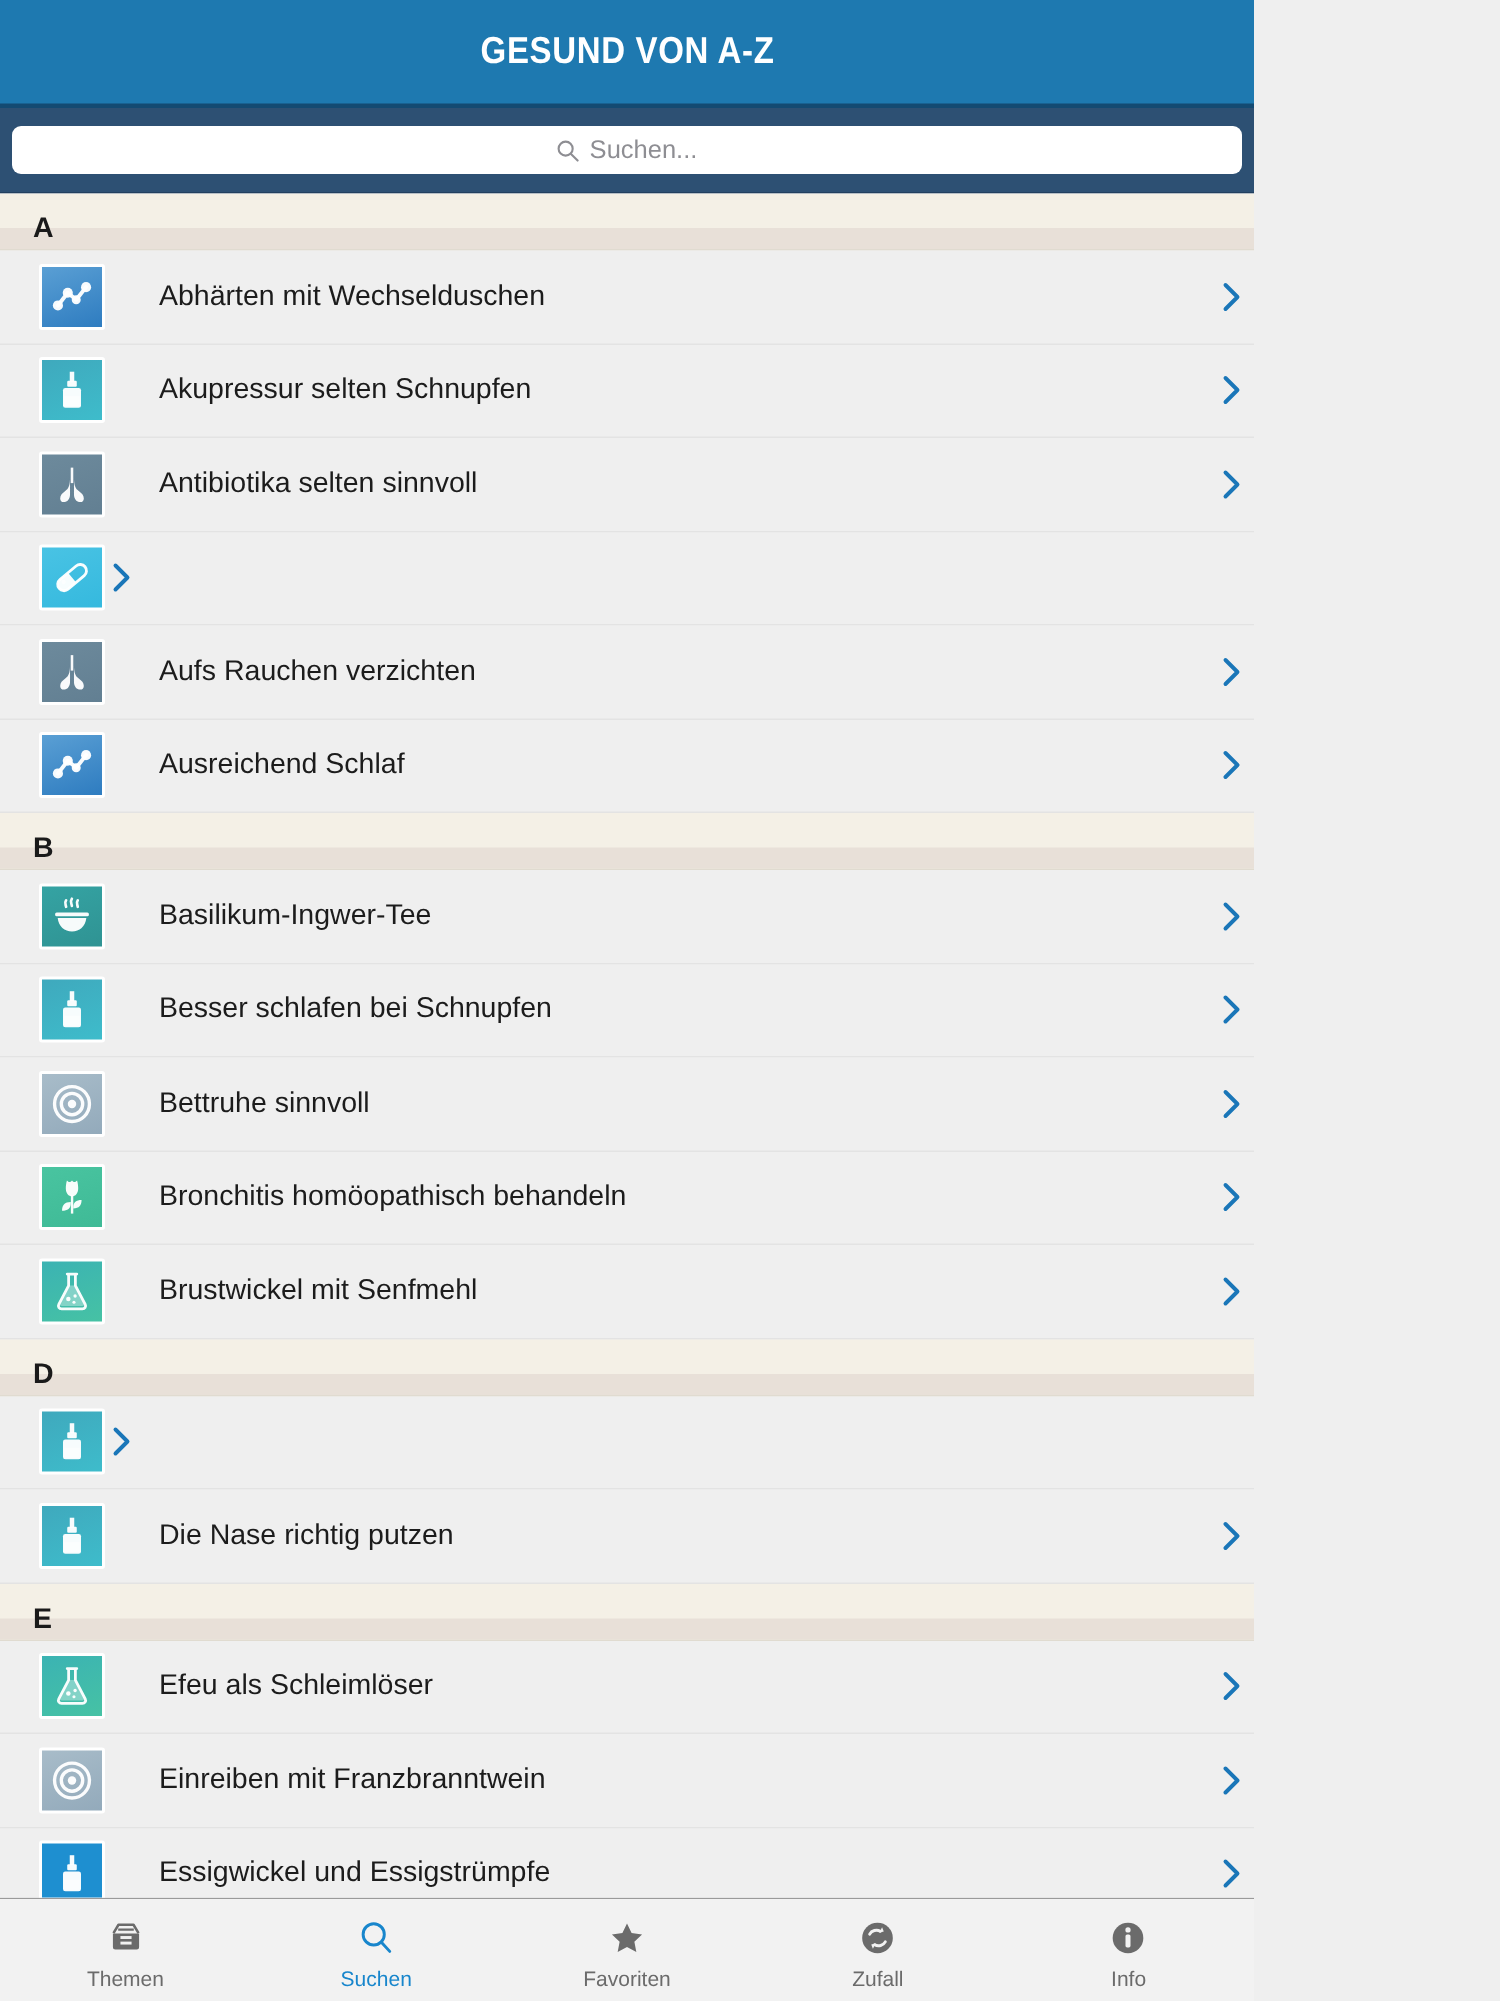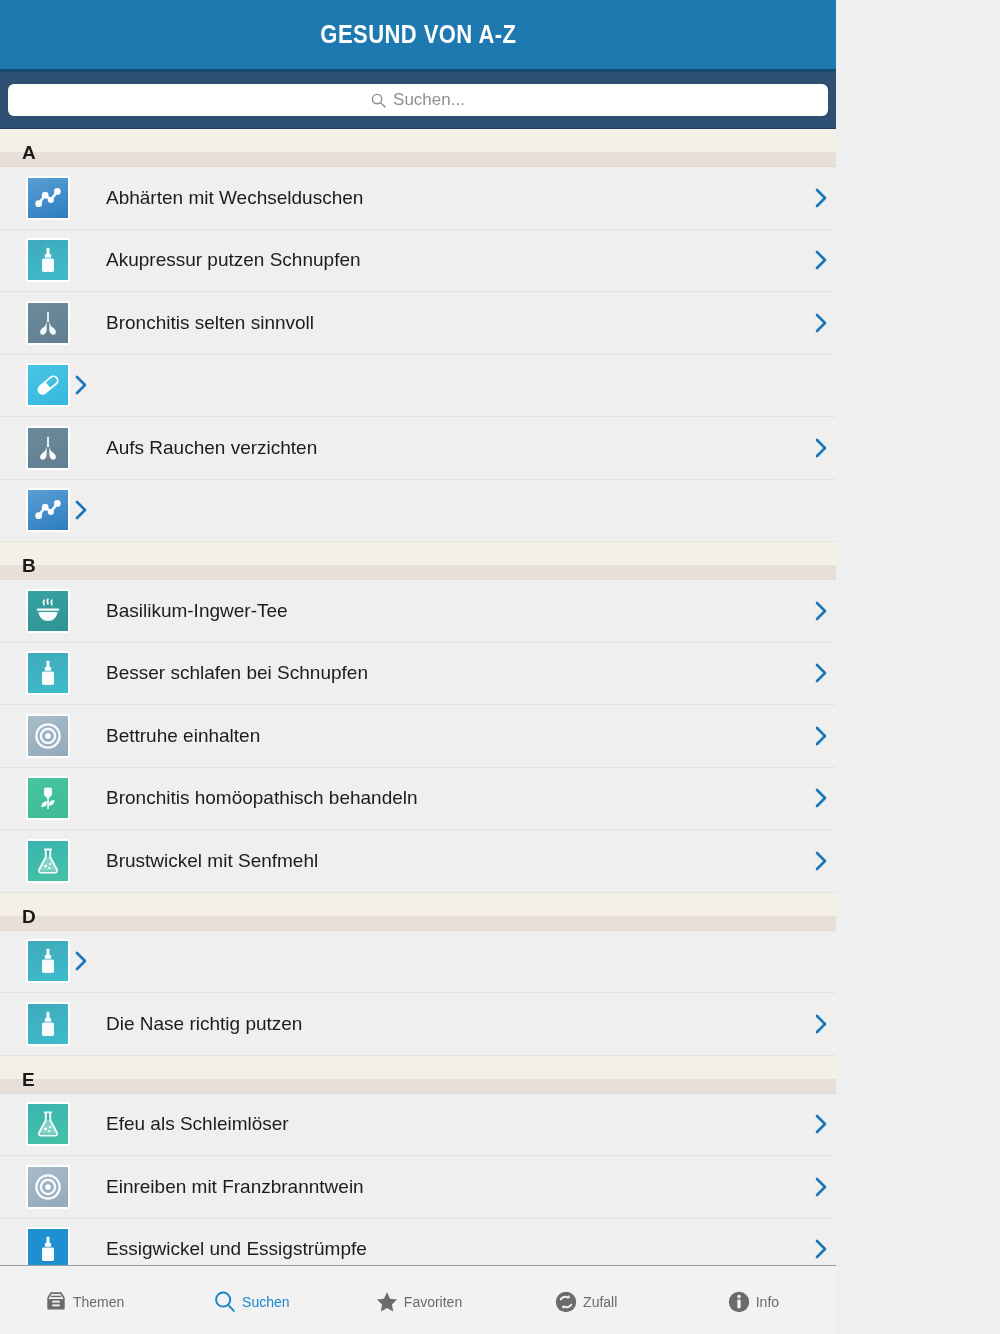--- a/index.html
+++ b/index.html
@@ -163,21 +163,21 @@
     height: 69px;
     flex: 0 0 69px;
     background: #f2f2f2;
     border-top: 1px solid #9a9a9a;
     display: flex;
     align-items: stretch;
   }
   .tab {
     flex: 1 1 20%;
     display: flex;
-    flex-direction: row;
+    flex-direction: column;
     align-items: center;
     justify-content: center;
     gap: 4px;
     padding-top: 4px;
   }
   .tab .tab-icon { height: 30px; display: flex; align-items: center; justify-content: center; }
   .tab .tab-label {
     font-size: 14px;
     color: #6b6b6b;
     font-family: "Liberation Sans Narrow", "Liberation Sans", sans-serif;
@@ -234,38 +234,38 @@
         <div class="row-icon">
           <div class="tile" style="background: linear-gradient(160deg, rgb(63, 169, 189), rgb(62, 188, 203));">
             <svg width="30" height="30" viewBox="0 0 32 32">
         <rect x="14.4" y="3" width="3.2" height="7" fill="rgba(255,255,255,0.96)"></rect>
         <rect x="12.6" y="9.5" width="6.8" height="4.2" rx="0.8" fill="rgba(255,255,255,0.96)"></rect>
         <path d="M11.2 14.5h9.6a1.6 1.6 0 0 1 1.6 1.6v10.8a1.8 1.8 0 0 1-1.8 1.8H11.4a1.8 1.8 0 0 1-1.8-1.8V16.1a1.6 1.6 0 0 1 1.6-1.6z" fill="rgba(255,255,255,0.96)"></path>
         <rect x="10.4" y="20.4" width="11.2" height="7.2" fill="rgba(255,255,255,0.55)"></rect>
       </svg>
           </div>
         </div>
-        <div class="row-label">Akupressur putzen Schnupfen</div>
+        <div class="row-label">Akupressur selten Schnupfen</div>
         <div class="chevron">
           <svg width="14" height="22" viewBox="0 0 14 22">
             <polyline points="3,3 11,11 3,19" fill="none" stroke="#1a76b8" stroke-width="2.6" stroke-linecap="round" stroke-linejoin="round"></polyline>
           </svg>
         </div>
       </div>
       <div class="row">
         <div class="row-icon">
           <div class="tile" style="background: linear-gradient(160deg, rgb(109, 138, 156), rgb(98, 127, 146));">
             <svg width="30" height="30" viewBox="0 0 32 32">
         <rect x="15.1" y="4" width="1.8" height="11" fill="rgba(255,255,255,0.96)"></rect>
         <path d="M14.6 11c0 6-1.2 8-3.4 9.6-2.1 1.6-3.6 3-3.6 5.3 0 1.6 1 2.6 2.5 2.6 2.6 0 4.5-2.2 4.5-5.6V11z" fill="rgba(255,255,255,0.96)"></path>
         <path d="M17.4 11c0 6 1.2 8 3.4 9.6 2.1 1.6 3.6 3 3.6 5.3 0 1.6-1 2.6-2.5 2.6-2.6 0-4.5-2.2-4.5-5.6V11z" fill="rgba(255,255,255,0.96)"></path>
       </svg>
           </div>
         </div>
-        <div class="row-label">Bronchitis selten sinnvoll</div>
+        <div class="row-label">Antibiotika selten sinnvoll</div>
         <div class="chevron">
           <svg width="14" height="22" viewBox="0 0 14 22">
             <polyline points="3,3 11,11 3,19" fill="none" stroke="#1a76b8" stroke-width="2.6" stroke-linecap="round" stroke-linejoin="round"></polyline>
           </svg>
         </div>
       </div>
       <div class="row">
         <div class="row-icon">
           <div class="tile" style="background: linear-gradient(160deg, rgb(73, 195, 228), rgb(53, 185, 222));">
             <svg width="30" height="30" viewBox="0 0 32 32">
@@ -305,20 +305,21 @@
           <div class="tile" style="background: linear-gradient(160deg, rgb(90, 159, 212), rgb(46, 124, 192));">
             <svg width="30" height="30" viewBox="0 0 32 32">
         <polyline points="6,22 13,13 19,18 26,9" fill="none" stroke="rgba(255,255,255,0.96)" stroke-width="2.8" stroke-linecap="round" stroke-linejoin="round"></polyline>
         <circle cx="6" cy="22" r="3.6" fill="rgba(255,255,255,0.96)"></circle>
         <circle cx="13" cy="13" r="3.6" fill="rgba(255,255,255,0.96)"></circle>
         <circle cx="19" cy="18" r="3.2" fill="rgba(255,255,255,0.96)"></circle>
         <circle cx="26" cy="9" r="3.6" fill="rgba(255,255,255,0.96)"></circle>
       </svg>
           </div>
         </div>
+        <div class="row-label">Ausreichend Schlaf</div>
         <div class="chevron">
           <svg width="14" height="22" viewBox="0 0 14 22">
             <polyline points="3,3 11,11 3,19" fill="none" stroke="#1a76b8" stroke-width="2.6" stroke-linecap="round" stroke-linejoin="round"></polyline>
           </svg>
         </div>
       </div>
       <div class="section-header">
         <span class="letter">B</span>
       </div>
       <div class="row">
@@ -361,21 +362,21 @@
       <div class="row">
         <div class="row-icon">
           <div class="tile" style="background: linear-gradient(160deg, rgb(168, 188, 201), rgb(147, 170, 187));">
             <svg width="30" height="30" viewBox="0 0 32 32">
         <circle cx="16" cy="16" r="12.4" fill="none" stroke="rgba(255,255,255,0.96)" stroke-width="2.4"></circle>
         <circle cx="16" cy="16" r="7.6" fill="none" stroke="rgba(255,255,255,0.96)" stroke-width="2.4"></circle>
         <circle cx="16" cy="16" r="3" fill="rgba(255,255,255,0.96)"></circle>
       </svg>
           </div>
         </div>
-        <div class="row-label">Bettruhe einhalten</div>
+        <div class="row-label">Bettruhe sinnvoll</div>
         <div class="chevron">
           <svg width="14" height="22" viewBox="0 0 14 22">
             <polyline points="3,3 11,11 3,19" fill="none" stroke="#1a76b8" stroke-width="2.6" stroke-linecap="round" stroke-linejoin="round"></polyline>
           </svg>
         </div>
       </div>
       <div class="row">
         <div class="row-icon">
           <div class="tile" style="background: linear-gradient(160deg, rgb(73, 196, 160), rgb(63, 186, 150));">
             <svg width="30" height="30" viewBox="0 0 32 32">

